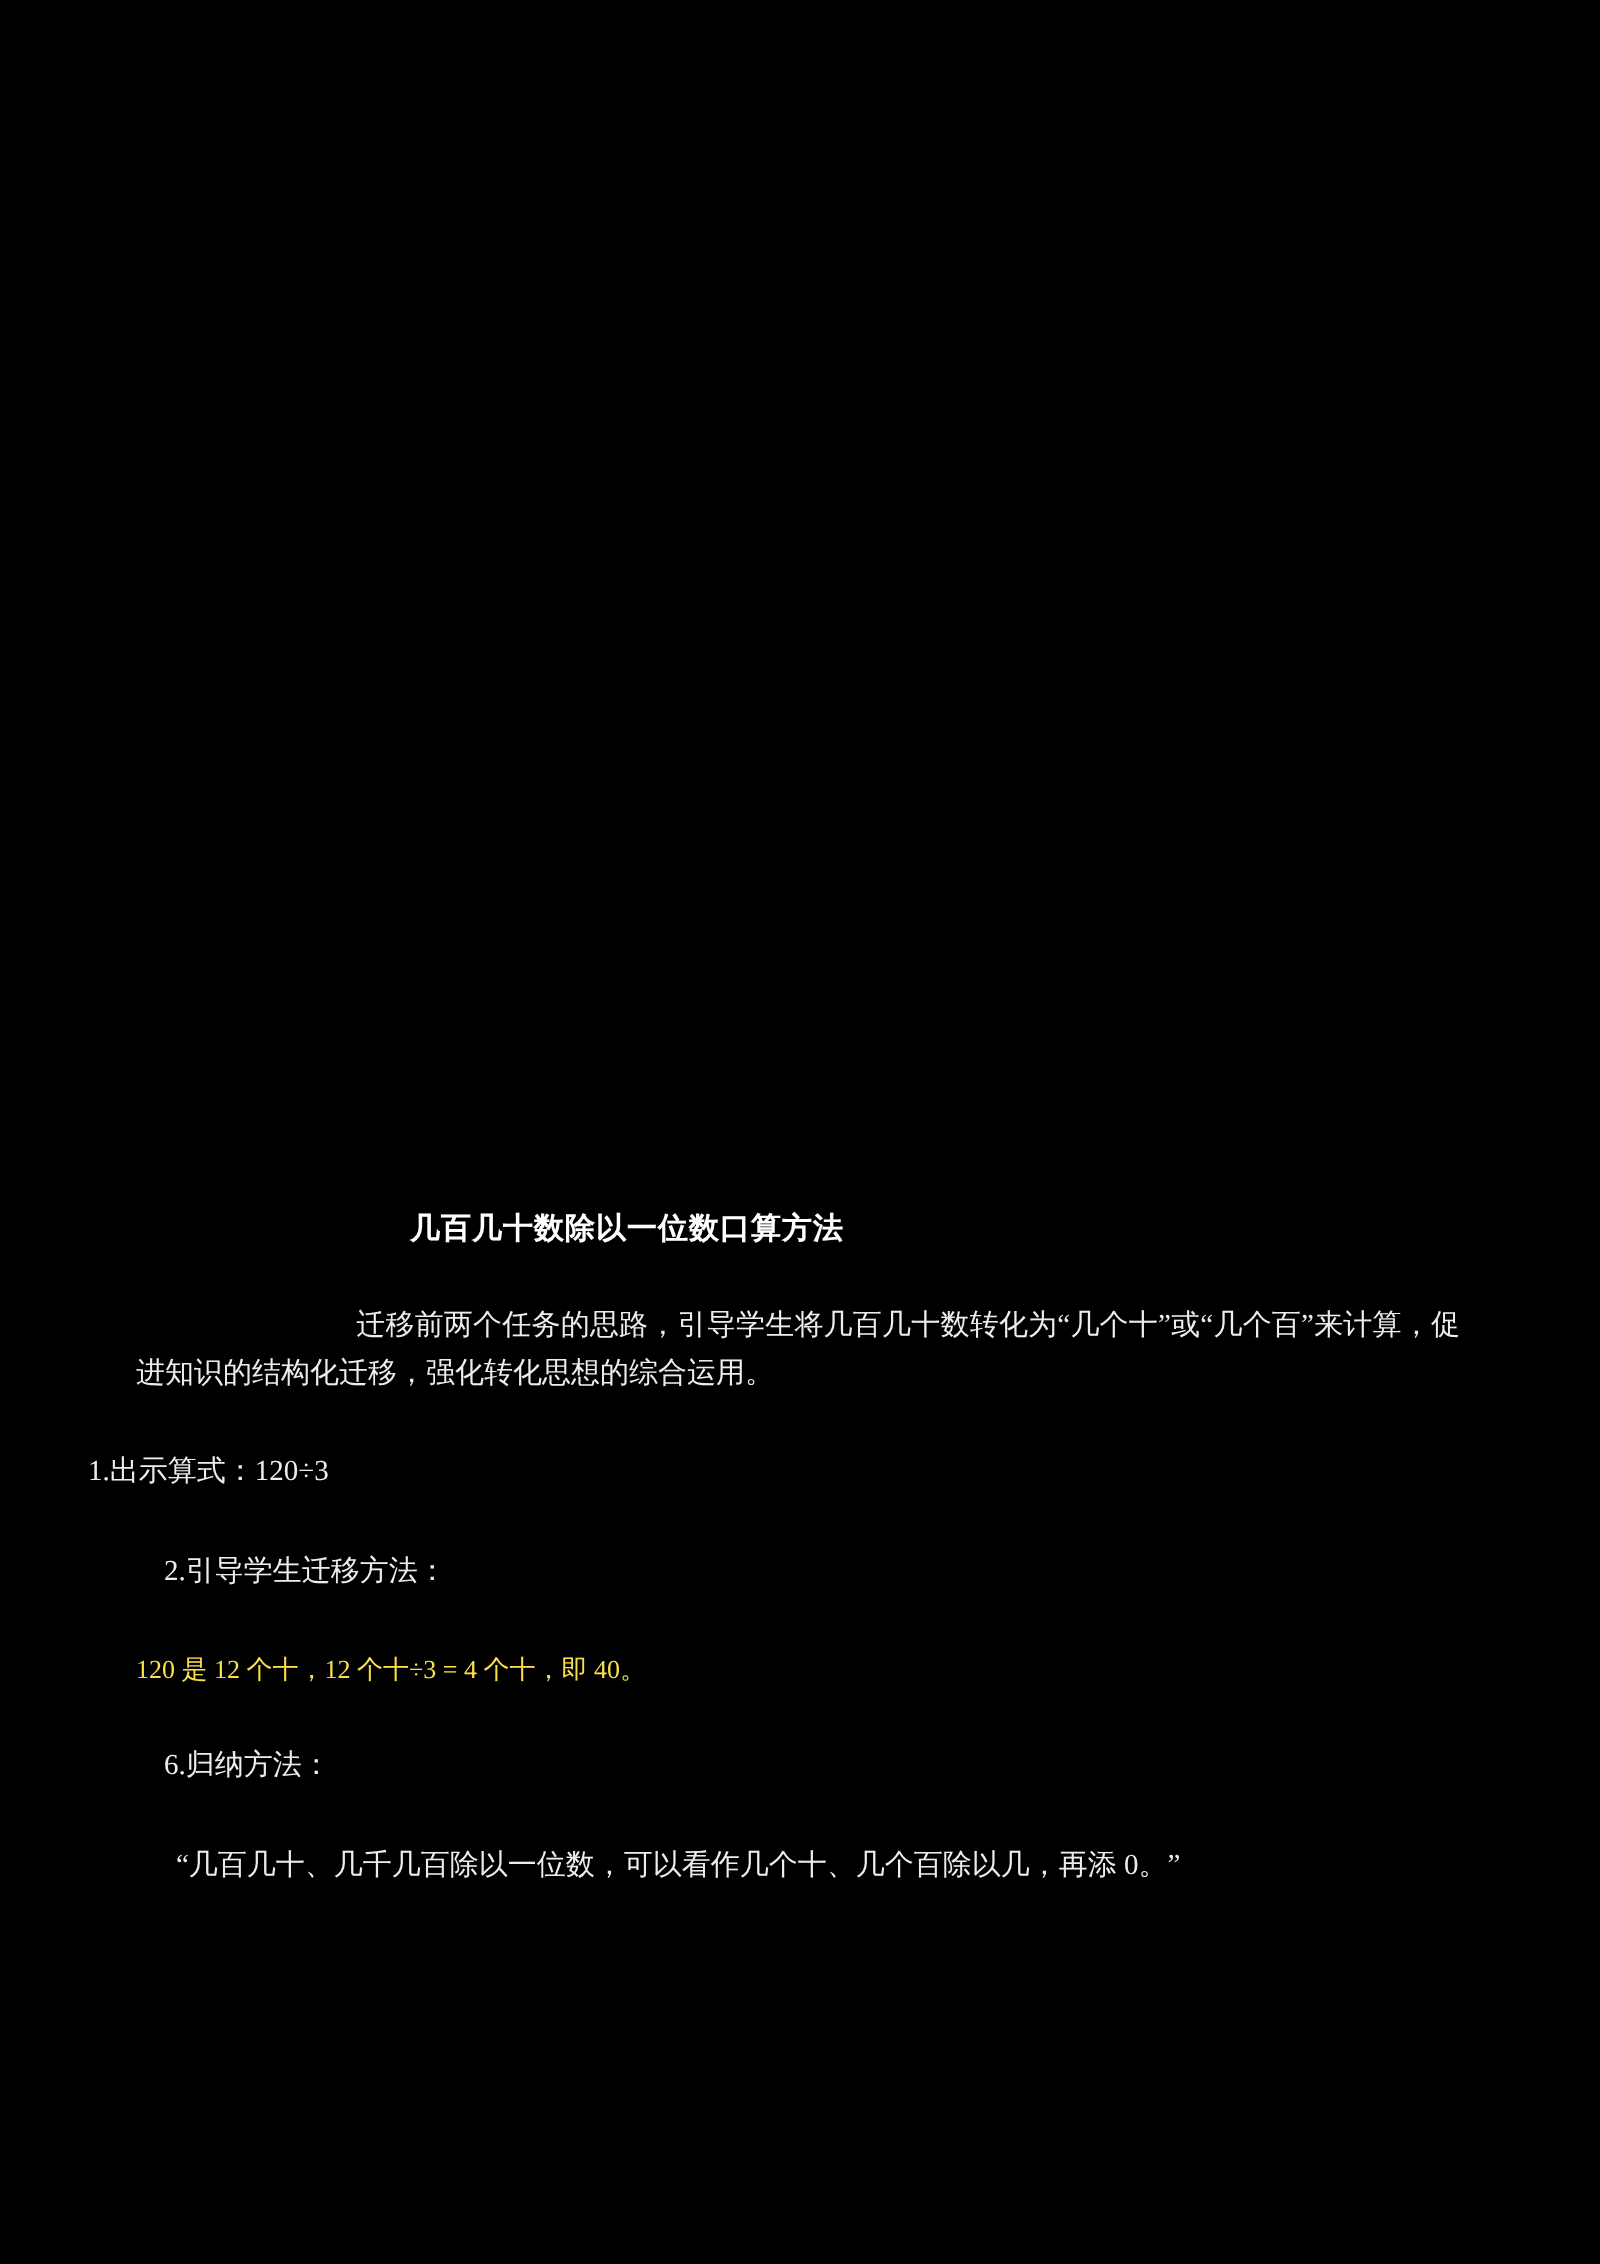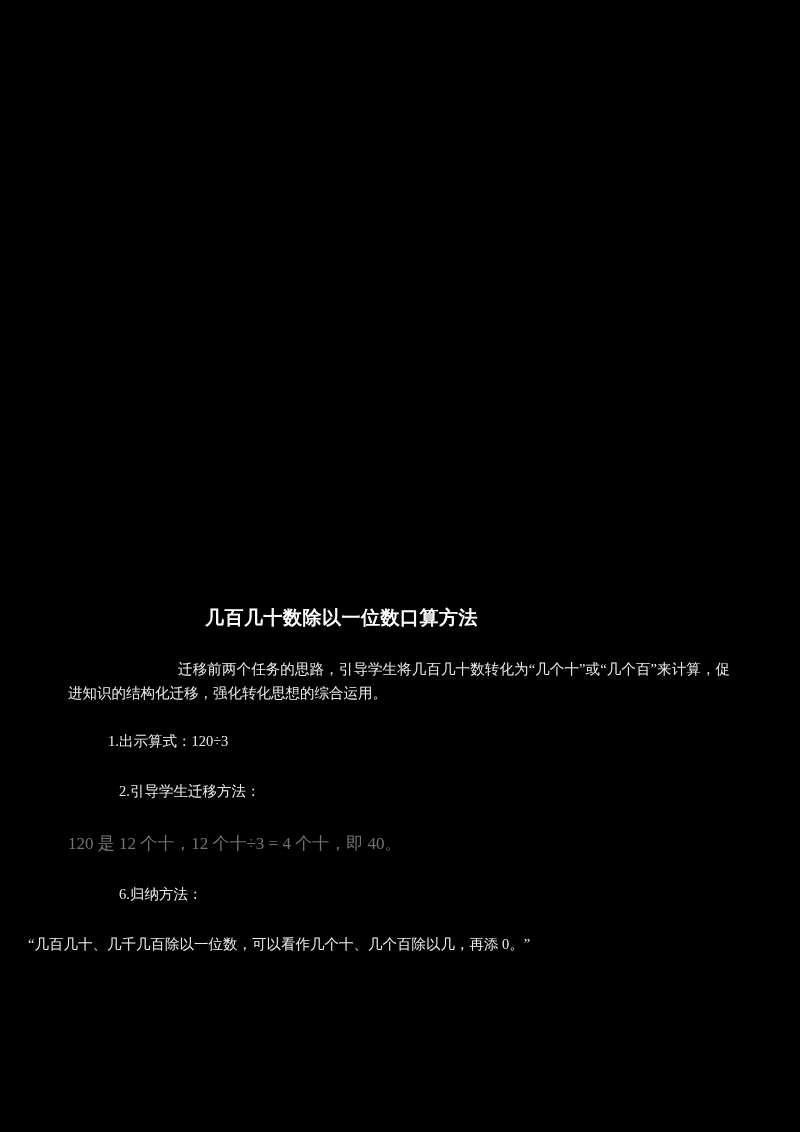--- a/index.html
+++ b/index.html
@@ -27,21 +27,21 @@
     position: absolute;
     left: 0;
     right: 0;
     top: 605px;
   }
 
   .heading {
     text-align: left;
     padding-left: 205px;
     font-weight: bold;
-    font-size: 19px;
+    font-size: 15px;
     letter-spacing: 0.5px;
     margin: 0 0 26px 0;
     color: #ffffff;
     line-height: 1.4;
   }
 
   .para {
     margin: 0 0 26px 0;
     padding: 0 70px 0 84px;
     font-size: 14.5px;
@@ -55,41 +55,41 @@
     padding-left: 68px;
   }
 
   .para .first-line-indent {
     display: inline-block;
     width: 110px;
   }
 
   .step {
     margin: 0 0 28px 0;
-    padding-left: 108px;
+    padding-left: 44px;
     font-size: 14.5px;
     line-height: 1.5;
     color: #ededed;
   }
 
   .step.sub {
-    padding-left: 119px;
+    padding-left: 82px;
   }
 
   .calc {
     margin: 0 4px 28px 0;
     padding-left: 68px;
-    font-size: 17px;
+    font-size: 13px;
     line-height: 1.5;
-    color: #737373;
+    color: #fde047;
   }
 
   .concl {
     margin: 0;
-    padding-left: 28px;
+    padding-left: 88px;
     font-size: 14.5px;
     line-height: 1.5;
     color: #ededed;
   }
 </style>
 </head>
 <body>
 
 <div class="page">
   <div class="content">

